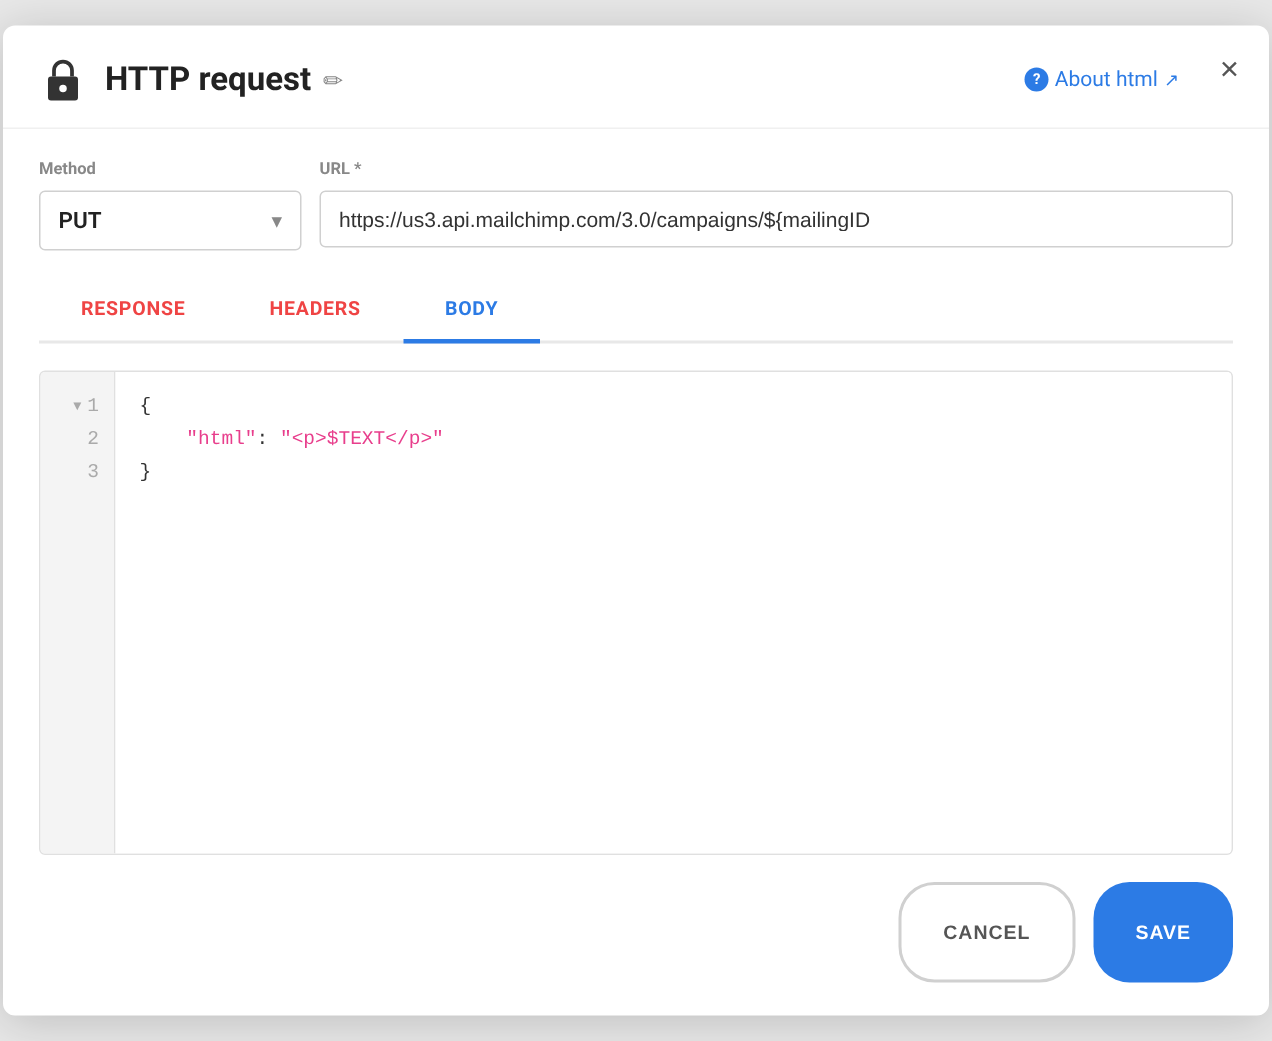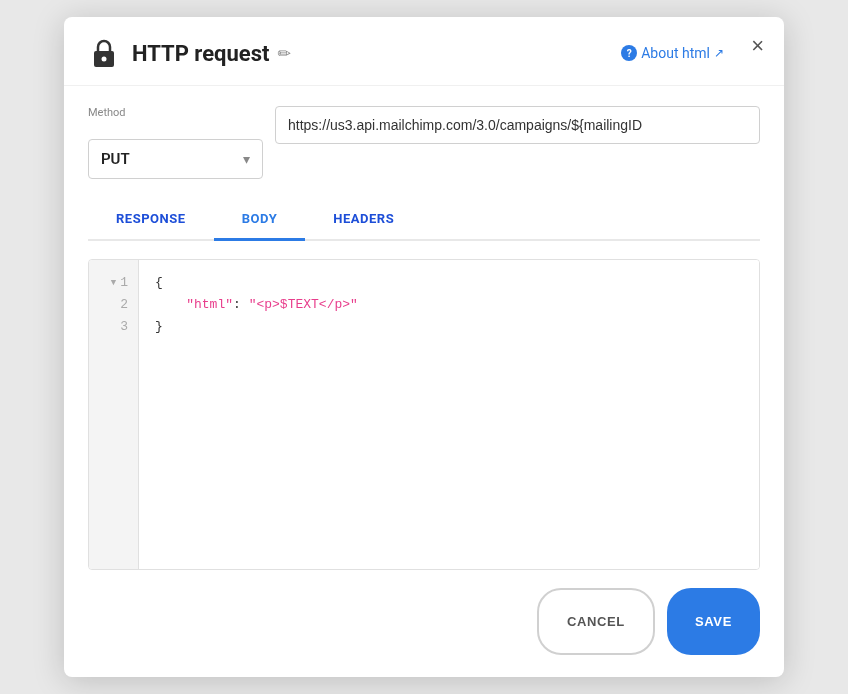--- a/index.html
+++ b/index.html
@@ -10,21 +10,21 @@
       align-items: center;
       justify-content: center;
       min-height: 100vh;
       width: 848px;
       height: 694px;
     }
     .modal {
       background: #ffffff;
       border-radius: 8px;
       box-shadow: 0 4px 32px rgba(0,0,0,0.18);
-      width: 720px;
+      width: 844px;
       min-height: 660px;
       position: relative;
       display: flex;
       flex-direction: column;
     }
     .modal-header {
       display: flex;
       align-items: center;
       padding: 20px 24px 16px 24px;
       border-bottom: 1px solid #f0f0f0;
@@ -95,22 +95,22 @@
     .field-method {
       width: 175px;
       flex-shrink: 0;
     }
     .field-url {
       flex: 1;
     }
     .field-label {
       font-size: 11px;
       color: #888;
-      margin-bottom: 20px;
-      font-weight: 400;
+      margin-bottom: 8px;
+      font-weight: 700;
     }
     .field-select-wrapper {
       border: 1px solid #d0d0d0;
       border-radius: 4px;
       padding: 10px 12px;
       display: flex;
       align-items: center;
       justify-content: space-between;
       background: #fff;
       cursor: pointer;
@@ -135,21 +135,21 @@
     }
     .tabs {
       display: flex;
       border-bottom: 2px solid #e8e8e8;
       margin-bottom: 0;
     }
     .tab {
       padding: 12px 28px;
       font-size: 13px;
       font-weight: 700;
-      color: #1d4ed8;
+      color: #ef4444;
       cursor: pointer;
       letter-spacing: 0.04em;
       text-transform: uppercase;
       border-bottom: 3px solid transparent;
       margin-bottom: -2px;
       user-select: none;
     }
     .tab.active {
       color: #2c7be5;
       border-bottom: 3px solid #2c7be5;
@@ -262,28 +262,29 @@
 
       <div class="field-method">
         <div class="field-label">Method</div>
         <div class="field-select-wrapper">
           <span class="field-select-value">PUT</span>
           <span class="chevron-icon">▾</span>
         </div>
       </div>
 
       <div class="field-url">
+        <div class="field-label">URL *</div>
         <input class="field-input" type="text" value="https://us3.api.mailchimp.com/3.0/campaigns/${mailingID" style="">
       </div>
     </div>
 
     <div class="tabs">
       <div class="tab">RESPONSE</div>
+      <div class="tab">HEADERS</div>
       <div class="tab active">BODY</div>
-      <div class="tab">HEADERS</div>
     </div>
 
     <div class="code-editor-wrapper">
       <div class="line-numbers">
         <div class="line-number">
           <span class="fold-arrow">▼</span>
           <span>1</span>
         </div>
         <div class="line-number">
           <span>2</span>

